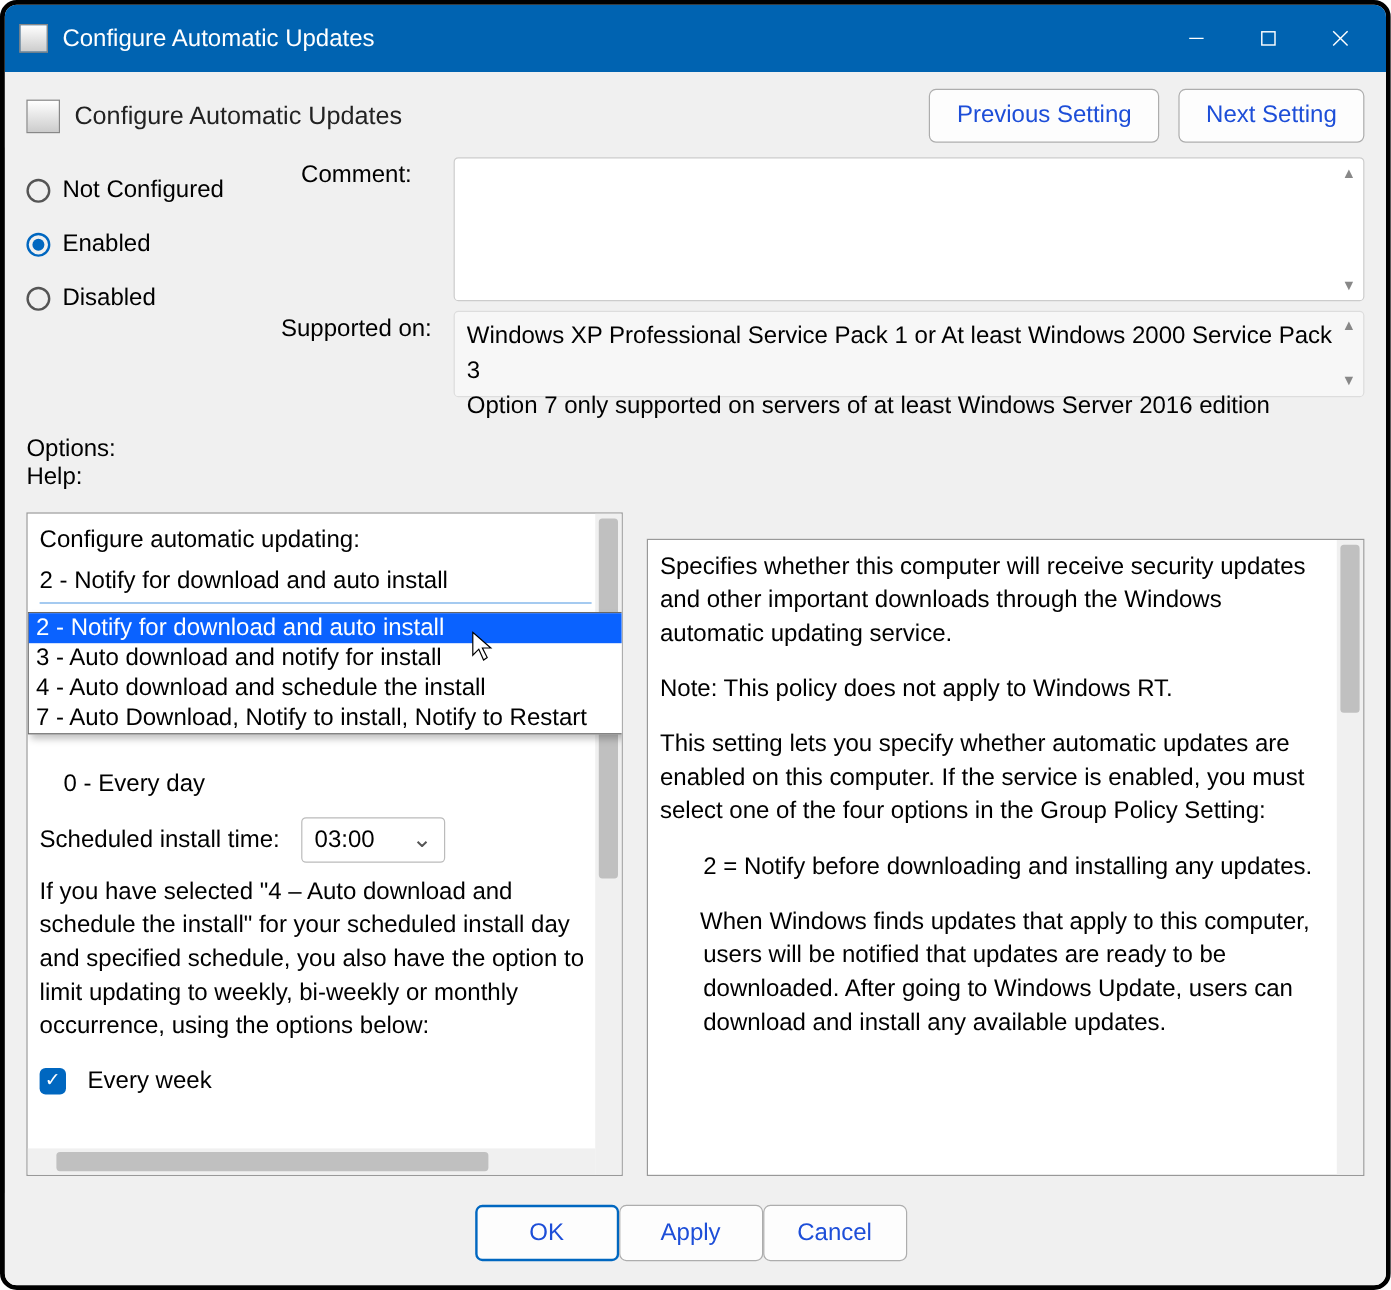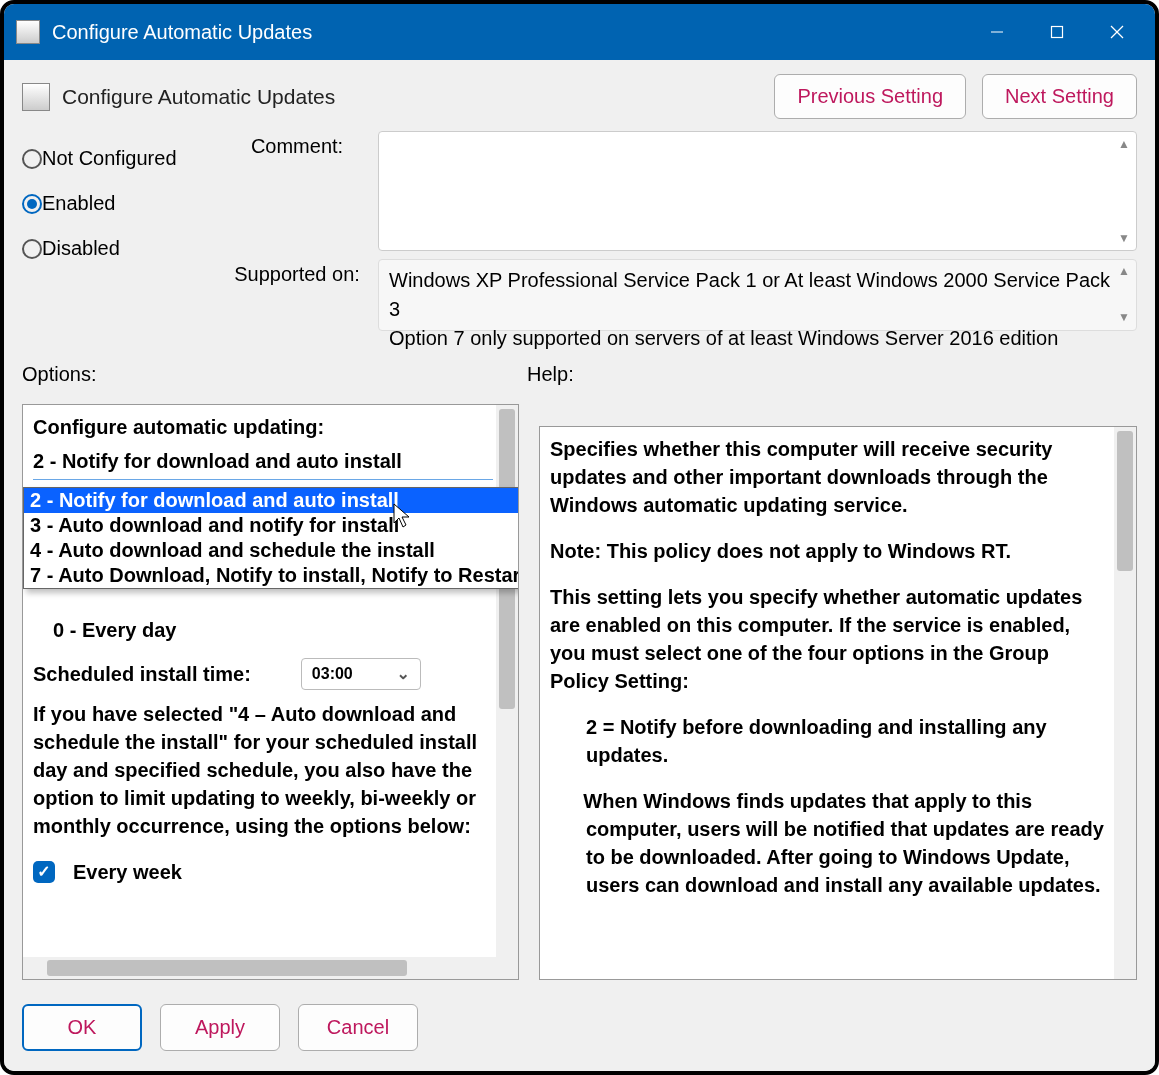--- a/index.html
+++ b/index.html
@@ -25,48 +25,48 @@
   .win-btn svg { stroke:#fff; stroke-width:1.2; fill:none; }
   .header {
     display:flex; align-items:center; padding: 14px 18px 4px 18px;
     background:#f0f0f0; flex-shrink:0;
   }
   .header .icon-box { width:28px; height:28px; margin-right:12px; background:linear-gradient(#fff,#ccc); border:1px solid #888;}
   .header-title { font-size: 21px; color:#222; flex:1; }
   .nav-buttons { display:flex; gap:16px; }
   .std-btn {
     background:#fdfdfd; border:1px solid #adadad; border-radius:6px;
-    padding: 10px 22px; font-size:20px; color:#be185d;
+    padding: 10px 22px; font-size:20px; color:#1d4ed8;
   }
   .config-row { display:flex; padding: 8px 18px 0 18px; gap: 20px; flex-shrink:0;}
   .radio-col { width: 190px; padding-top:6px;}
-  .radio-item { display:flex; align-items:center; font-size:20px; margin: 10px 0 22px 0;}
+  .radio-item { display:flex; align-items:center; gap:10px; font-size:20px; margin: 10px 0 22px 0;}
   .radio-outer { width:20px; height:20px; border:2px solid #555; border-radius:50%; display:flex; align-items:center; justify-content:center;}
   .radio-item.selected .radio-outer { border-color:#0067c0;}
   .radio-inner { width:10px; height:10px; border-radius:50%; background:#0067c0; display:none;}
   .radio-item.selected .radio-inner { display:block;}
   .form-col { flex:1;}
   .form-row { display:flex; gap:16px; margin-bottom: 8px;}
   .form-label { width:130px; font-size:20px; text-align:center; padding-top:4px;}
   .textarea-box {
     flex:1; background:#fff; border:1px solid #ccc; border-radius:4px;
     height:120px; position:relative;
   }
   .support-box {
     flex:1; background:#f7f7f7; border:1px solid #ddd; border-radius:4px;
     padding:6px 10px; font-size:20px; line-height:1.45; position:relative; height:72px;
   }
   .mini-scroll-up, .mini-scroll-down {
     position:absolute; right:4px; width:16px; height:16px; color:#888; font-size:12px;
     display:flex; align-items:center; justify-content:center;
   }
   .mini-scroll-up { top:4px; } .mini-scroll-down { bottom:4px; }
-  .labels-row { display:flex; padding: 24px 18px 6px 18px; font-size:20px; flex-shrink:0;}
+  .labels-row { display:flex; padding: 24px 18px 6px 18px; font-size:20px; flex-shrink:0;flex-direction:column;}
   .labels-row .col-a { width: 505px; }
-  .panes { display:flex; padding: 12px 18px 14px 18px; gap:20px; flex:1; min-height:0;font-weight:bold;}
+  .panes { display:flex; padding: 12px 18px 14px 18px; gap:20px; flex:1; min-height:0;}
   .pane {
     border:1px solid #999; background:#fff; position:relative;
     width: 50%; overflow:hidden;
   }
   .pane-inner { padding:8px 10px; font-size:20px; line-height:1.4; }
   .options-pane { width: 497px; }
   .scrollbar-v { position:absolute; right:0; top:0; width:22px; bottom:0; background:#f0f0f0;}
   .scrollbar-v .thumb { position:absolute; left:3px; right:3px; background:#c0c0c0; border-radius:3px;}
   .scrollbar-h { position:absolute; left:0; bottom:0; right:22px; height:22px; background:#f0f0f0;}
   .scrollbar-h .thumb { position:absolute; top:3px; bottom:3px; background:#c0c0c0; border-radius:3px;}
@@ -80,33 +80,33 @@
     box-shadow: 3px 4px 6px rgba(0,0,0,0.25);
   }
   .dd-item { padding: 1px 6px; font-size:20px; }
   .dd-item.hl { background:#0a62ff; color:#fff; }
   .cursor {
     position:absolute; left: 370px; top: 98px; z-index:60; pointer-events:none;
   }
   .row-field { display:flex; align-items:center; gap: 18px; margin: 6px 0;}
   .combo {
     border:1px solid #bbb; border-radius:4px; padding: 4px 36px 4px 10px;
-    font-size:16px; position:relative; min-width:120px; background:#fff;margin-left:32px;
+    font-size:20px; position:relative; min-width:120px; background:#fff;
   }
   .combo .chev { position:absolute; right:10px; top:50%; transform:translateY(-50%); color:#555;}
   .para { margin: 10px 0 18px 0;}
   .checkbox {
     width:22px; height:22px; border-radius:5px; background:#0067c0;
     display:flex; align-items:center; justify-content:center; color:#fff; font-size:16px;
   }
   .help-pane { flex:1;margin-top:22px; }
   .help-pane .pane-inner { padding-right: 30px; }
   .indent { padding-left: 36px; display:block; margin: 14px 0 18px 0;}
   .footer {
-    display:flex; justify-content:flex-start; gap:18px; padding:10px 26px 20px 18px;
+    display:flex; justify-content:center; padding:10px 26px 20px 18px;
     flex-shrink:0; background:#f0f0f0;
   }
   .footer .std-btn { width:120px; text-align:center; }
   .footer .primary { border:2px solid #0067c0; }
 </style>
 </head>
 <body>
 
 <div class="window">
 

